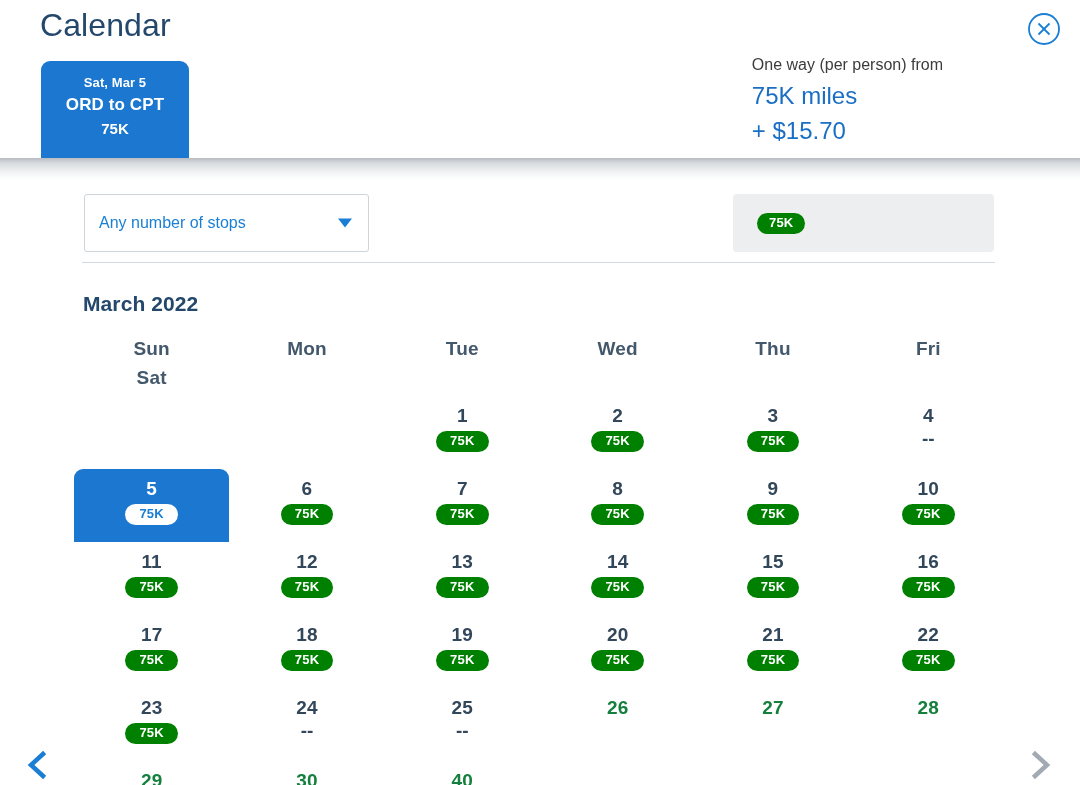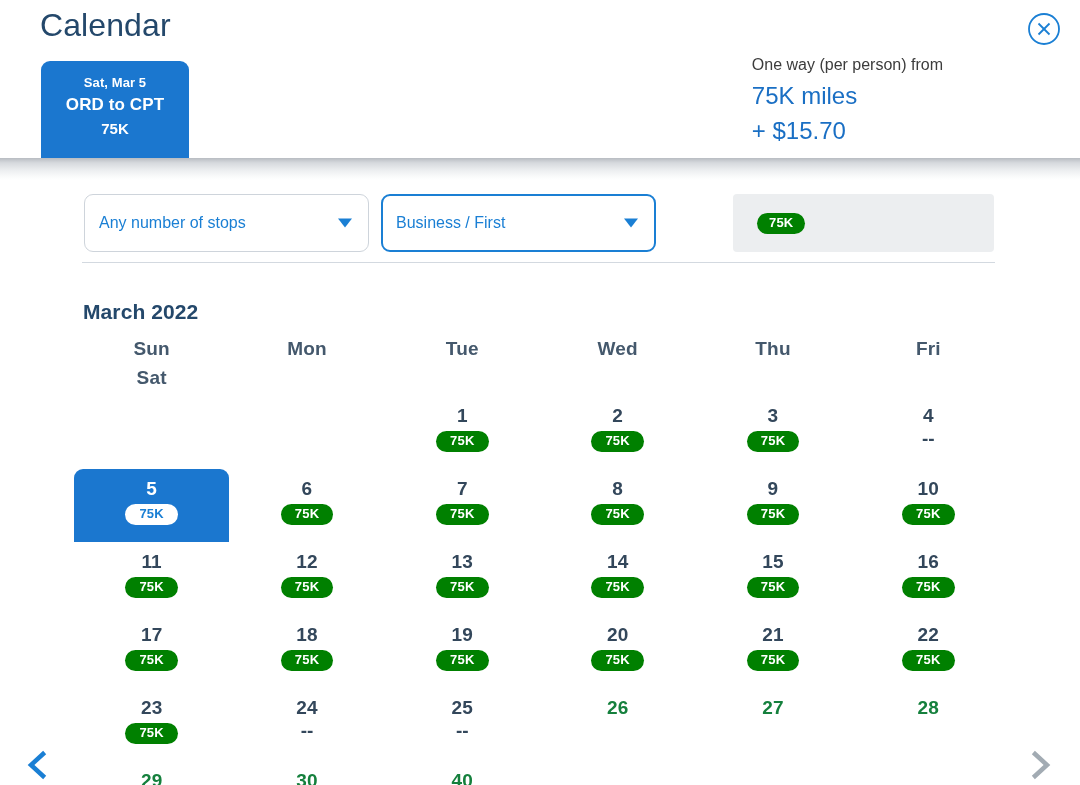--- a/index.html
+++ b/index.html
@@ -125,21 +125,21 @@
     position: relative;
     height: 82px;
     margin: 0 0 0 0;
   }
   .select-box {
     position: absolute;
     top: 12px;
     height: 58px;
     background: #ffffff;
     border: 1px solid #ced4db;
-    border-radius: 9px;
+    border-radius: 3px;
     cursor: pointer;
   }
   .select-box.focused {
     border: 2px solid #1a7fd4;
   }
   .select-box .sel-text {
     position: absolute;
     left: 14px;
     top: 50%;
     transform: translateY(-50%);
@@ -198,21 +198,21 @@
     top: 104px;
     width: 913px;
     height: 1px;
     background: #d3d9e0;
   }
 
   
   .month-title {
     position: absolute;
     left: 83px;
-    top: 142px;
+    top: 134px;
     font-size: 21px;
     font-weight: 700;
     color: #24486b;
     letter-spacing: 0.1px;
   }
 
   
   .cal-wrap {
     position: absolute;
     left: 74px;
@@ -325,24 +325,20 @@
 
   <div class="body-area">
 
     <div class="filters-row">
 
       <div class="select-box" id="stops-select">
         <span class="sel-text">Any number of stops</span>
         <span class="caret"></span>
       </div>
 
-      <div class="select-box focused" id="cabin-select">
-        <span class="sel-text">Business / First</span>
-        <span class="caret"></span>
-      </div>
 
       <div class="legend-box">
         <span class="legend-pill">75K</span>
       </div>
     </div>
 
     <div class="divider"></div>
 
     <div class="month-title">March 2022</div>
 

